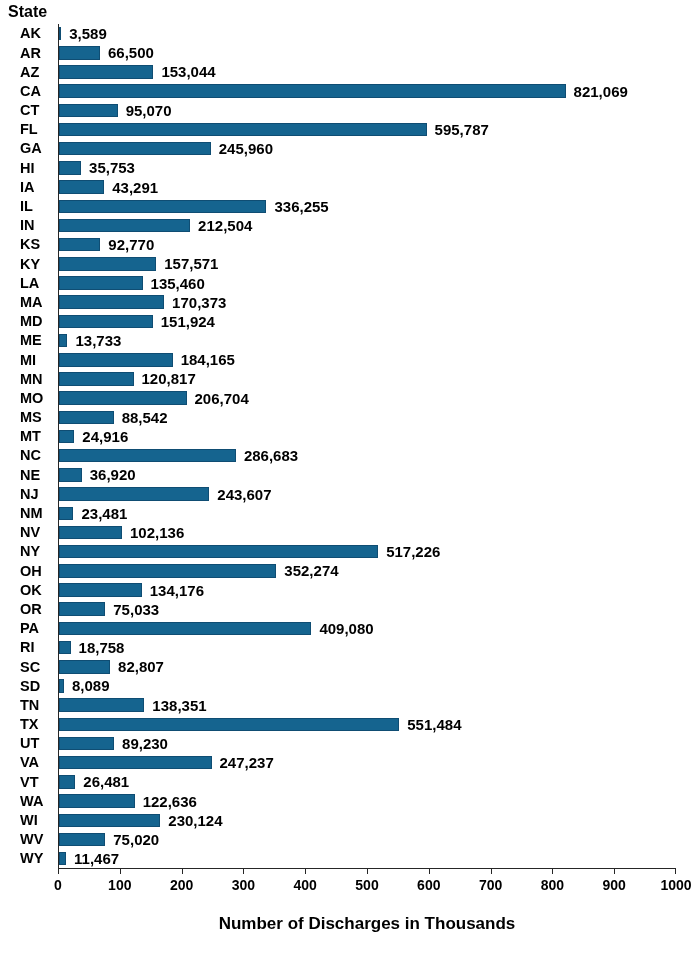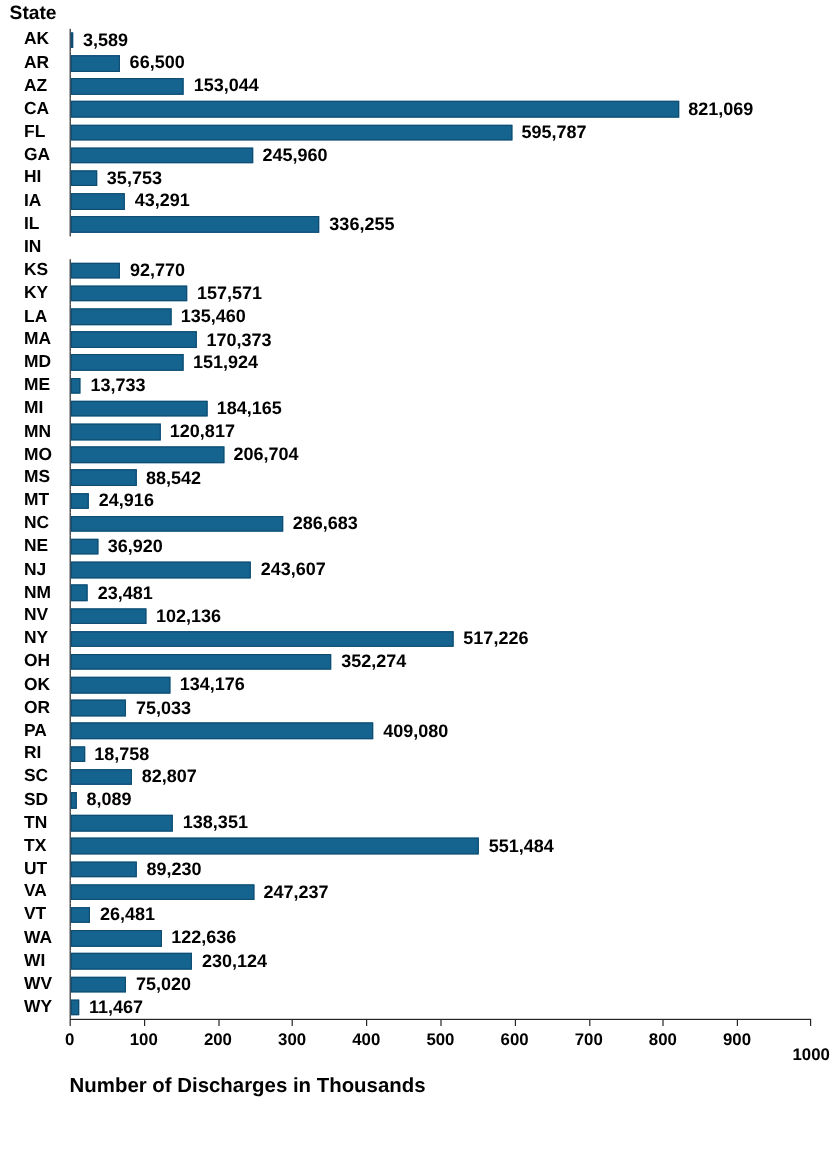--- a/index.html
+++ b/index.html
@@ -32,21 +32,21 @@
     position: relative; border-top: 1px solid #262626;
   }
   .tick {
     position: absolute; top: 0; width: 1px; height: 5px; background: #262626;
   }
   .tick-label {
     position: absolute; top: 9px; transform: translateX(-50%);
     font-size: 14px; line-height: 1; white-space: nowrap;
   }
   .x-title {
-    margin-left: 58px; width: 618px; 
+    margin-left: 58px; width: 618px; text-align: center;
     margin-top: 14px; font-size: 17px;
   }
 </style>
 </head>
 <body>
 
 <div class="chart">
   <div class="y-title">State</div>
 
   <div class="rows" id="rows">
@@ -76,20 +76,27 @@
 
   <div class="row">
     <div class="state">CA</div>
     <div class="track">
       <div class="bar" style="width: 82.1069%; background: rgb(21, 100, 143); border-color: rgb(15, 77, 115);"></div>
       <div class="value">821,069</div>
     </div>
   </div>
 
 
+  <div class="row">
+    <div class="state">CT</div>
+    <div class="track">
+      <div class="bar" style="width: 9.507%; background: rgb(21, 100, 143); border-color: rgb(15, 77, 115);"></div>
+      <div class="value">95,070</div>
+    </div>
+  </div>
 
   <div class="row">
     <div class="state">FL</div>
     <div class="track">
       <div class="bar" style="width: 59.5787%; background: rgb(21, 100, 143); border-color: rgb(15, 77, 115);"></div>
       <div class="value">595,787</div>
     </div>
   </div>
 
   <div class="row">
@@ -119,20 +126,24 @@
   <div class="row">
     <div class="state">IL</div>
     <div class="track">
       <div class="bar" style="width: 33.6255%; background: rgb(21, 100, 143); border-color: rgb(15, 77, 115);"></div>
       <div class="value">336,255</div>
     </div>
   </div>
 
   <div class="row">
     <div class="state">IN</div>
+    <div class="track">
+      <div class="bar" style="width: 21.2504%; background: rgb(21, 100, 143); border-color: rgb(15, 77, 115);"></div>
+      <div class="value">212,504</div>
+    </div>
   </div>
 
   <div class="row">
     <div class="state">KS</div>
     <div class="track">
       <div class="bar" style="width: 6.701%; background: rgb(21, 100, 143); border-color: rgb(15, 77, 115);"></div>
       <div class="value">92,770</div>
     </div>
   </div>
 
@@ -408,17 +419,17 @@
       <div class="tick-label" style="left: 50%;">500</div>
       <div class="tick" style="left: calc(60% + 0px); background: rgb(38, 38, 38);"></div>
       <div class="tick-label" style="left: 60%;">600</div>
       <div class="tick" style="left: calc(70% + 0px); background: rgb(38, 38, 38);"></div>
       <div class="tick-label" style="left: 70%;">700</div>
       <div class="tick" style="left: calc(80% + 0px); background: rgb(38, 38, 38);"></div>
       <div class="tick-label" style="left: 80%;">800</div>
       <div class="tick" style="left: calc(90% + 0px); background: rgb(38, 38, 38);"></div>
       <div class="tick-label" style="left: 90%;">900</div>
       <div class="tick" style="left: calc(100% - 1px); background: rgb(38, 38, 38);"></div>
-      <div class="tick-label" style="left: 100%; margin-top: 12px;">1000</div>
+      <div class="tick-label" style="left: 100%;">1000</div>
     </div>
 
   <div class="x-title">Number of Discharges in Thousands</div>
 </div>
 
 </body></html>

